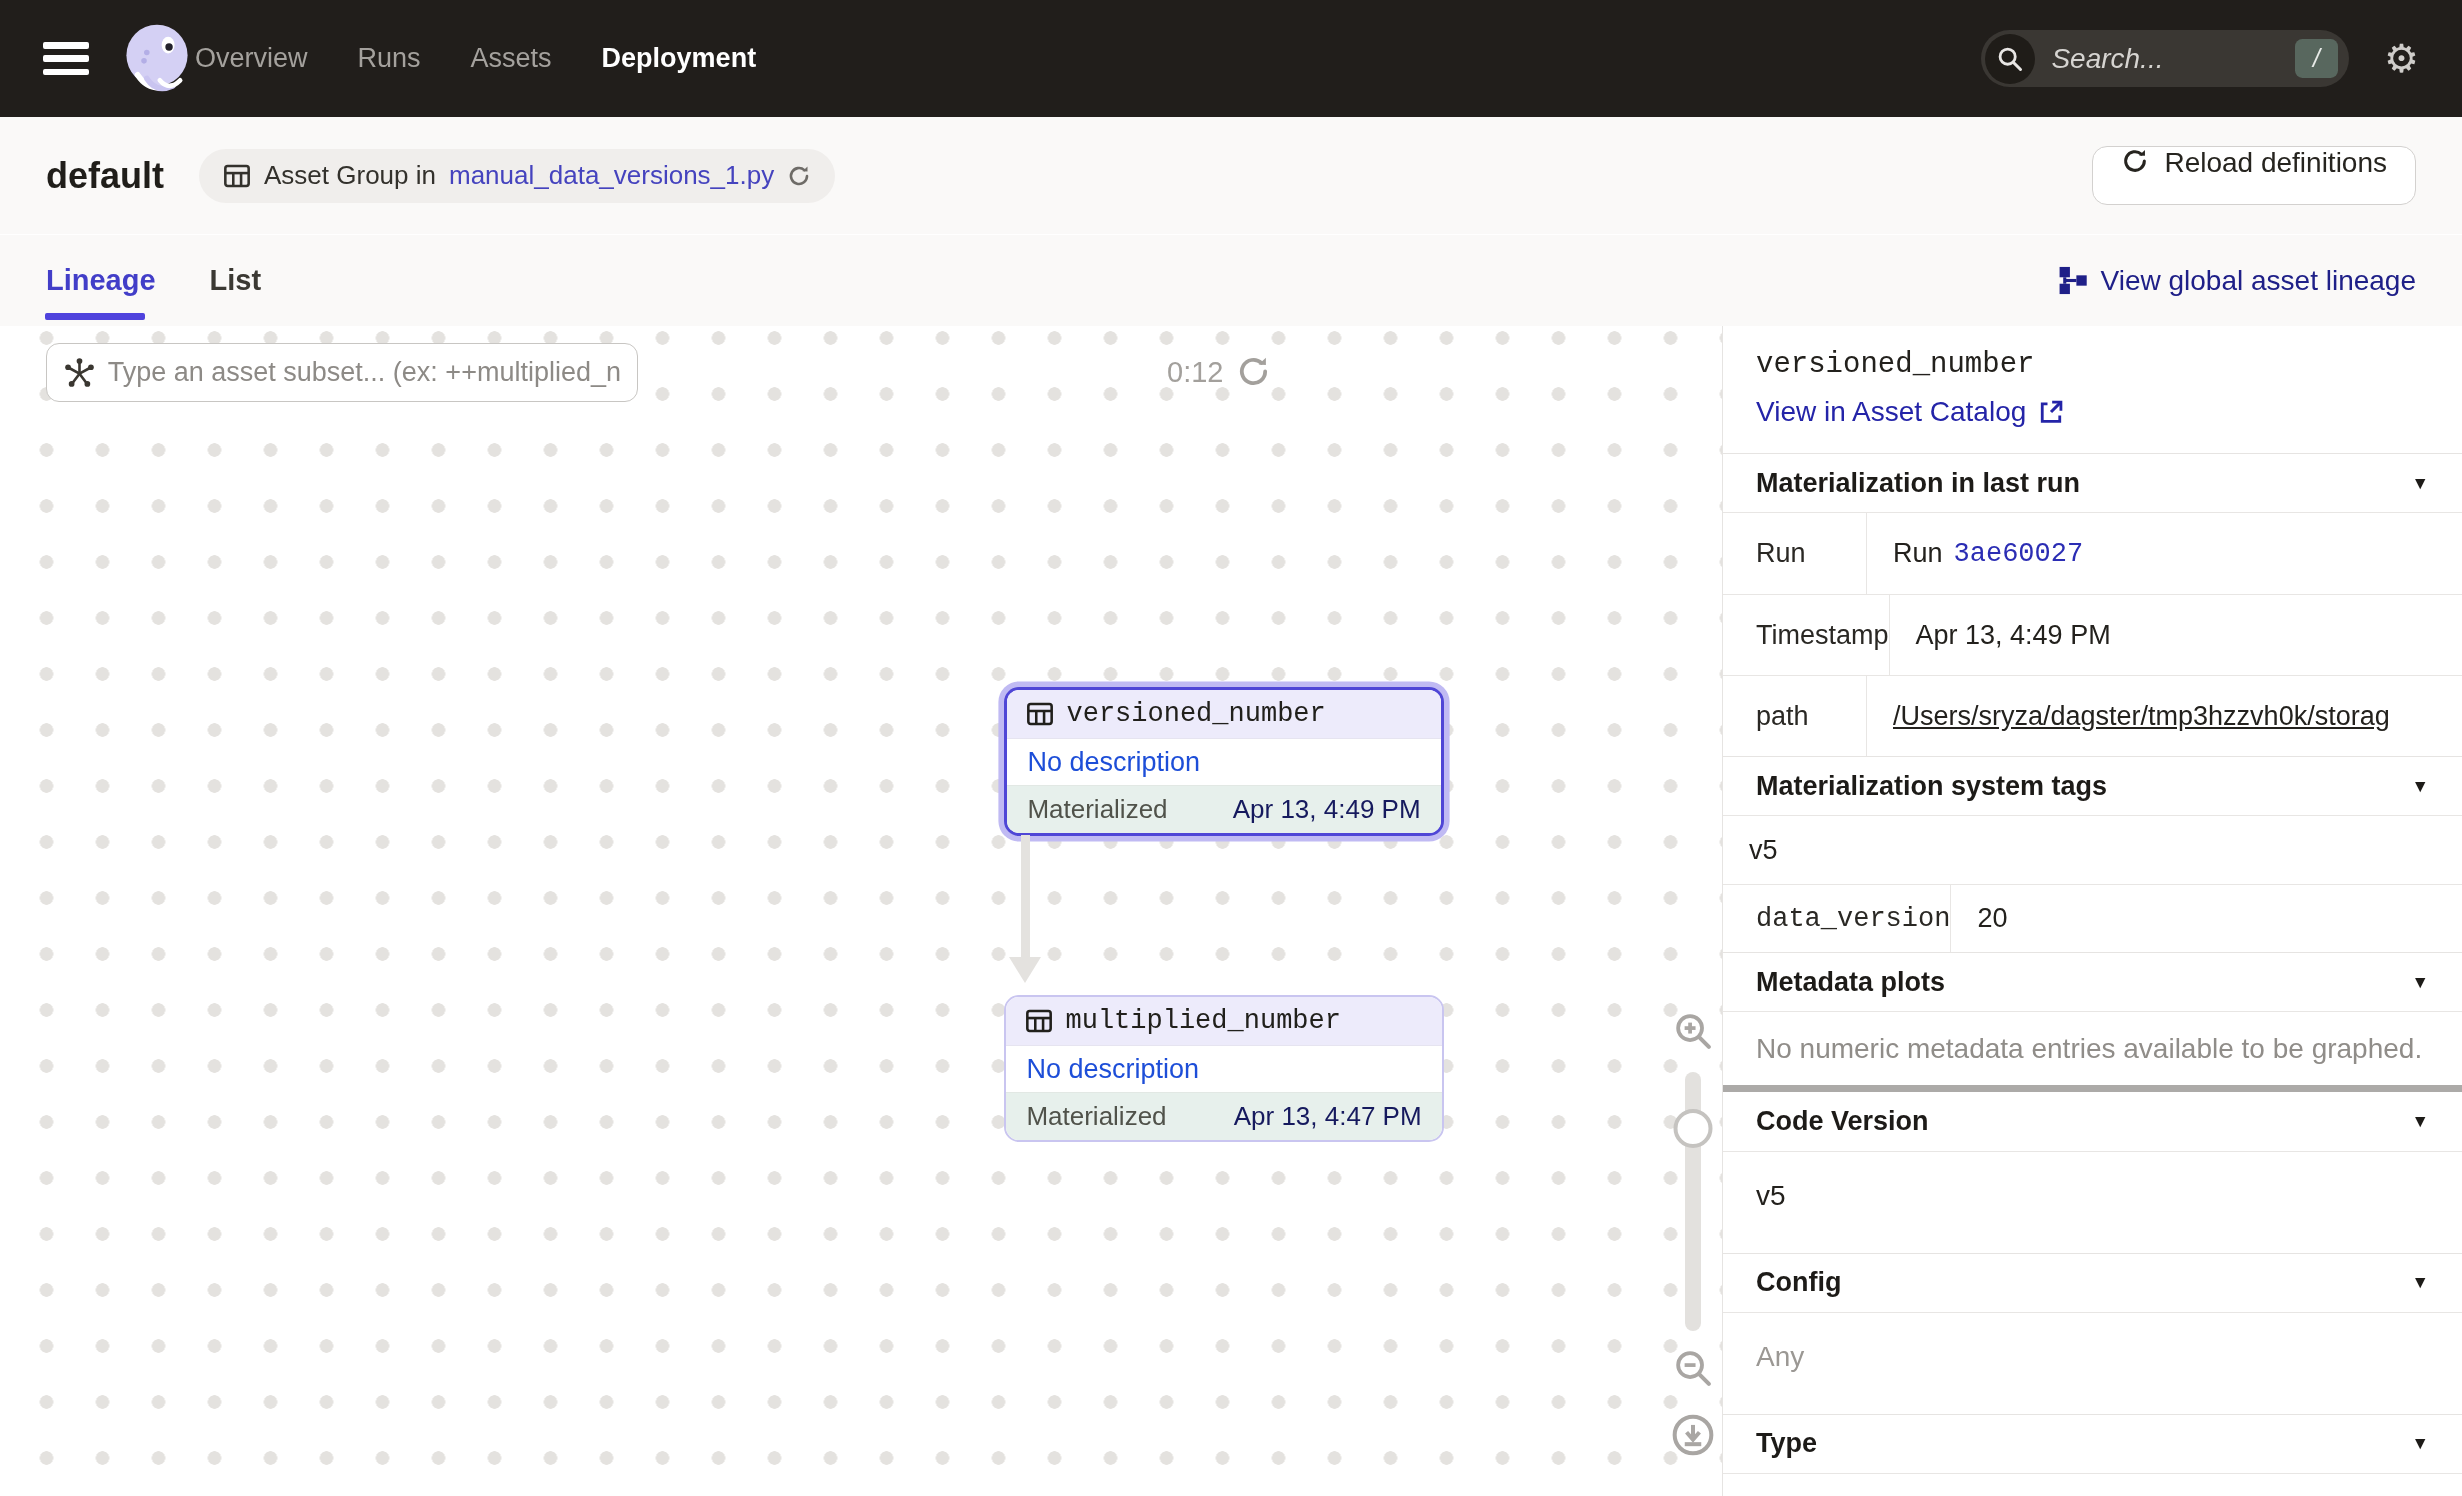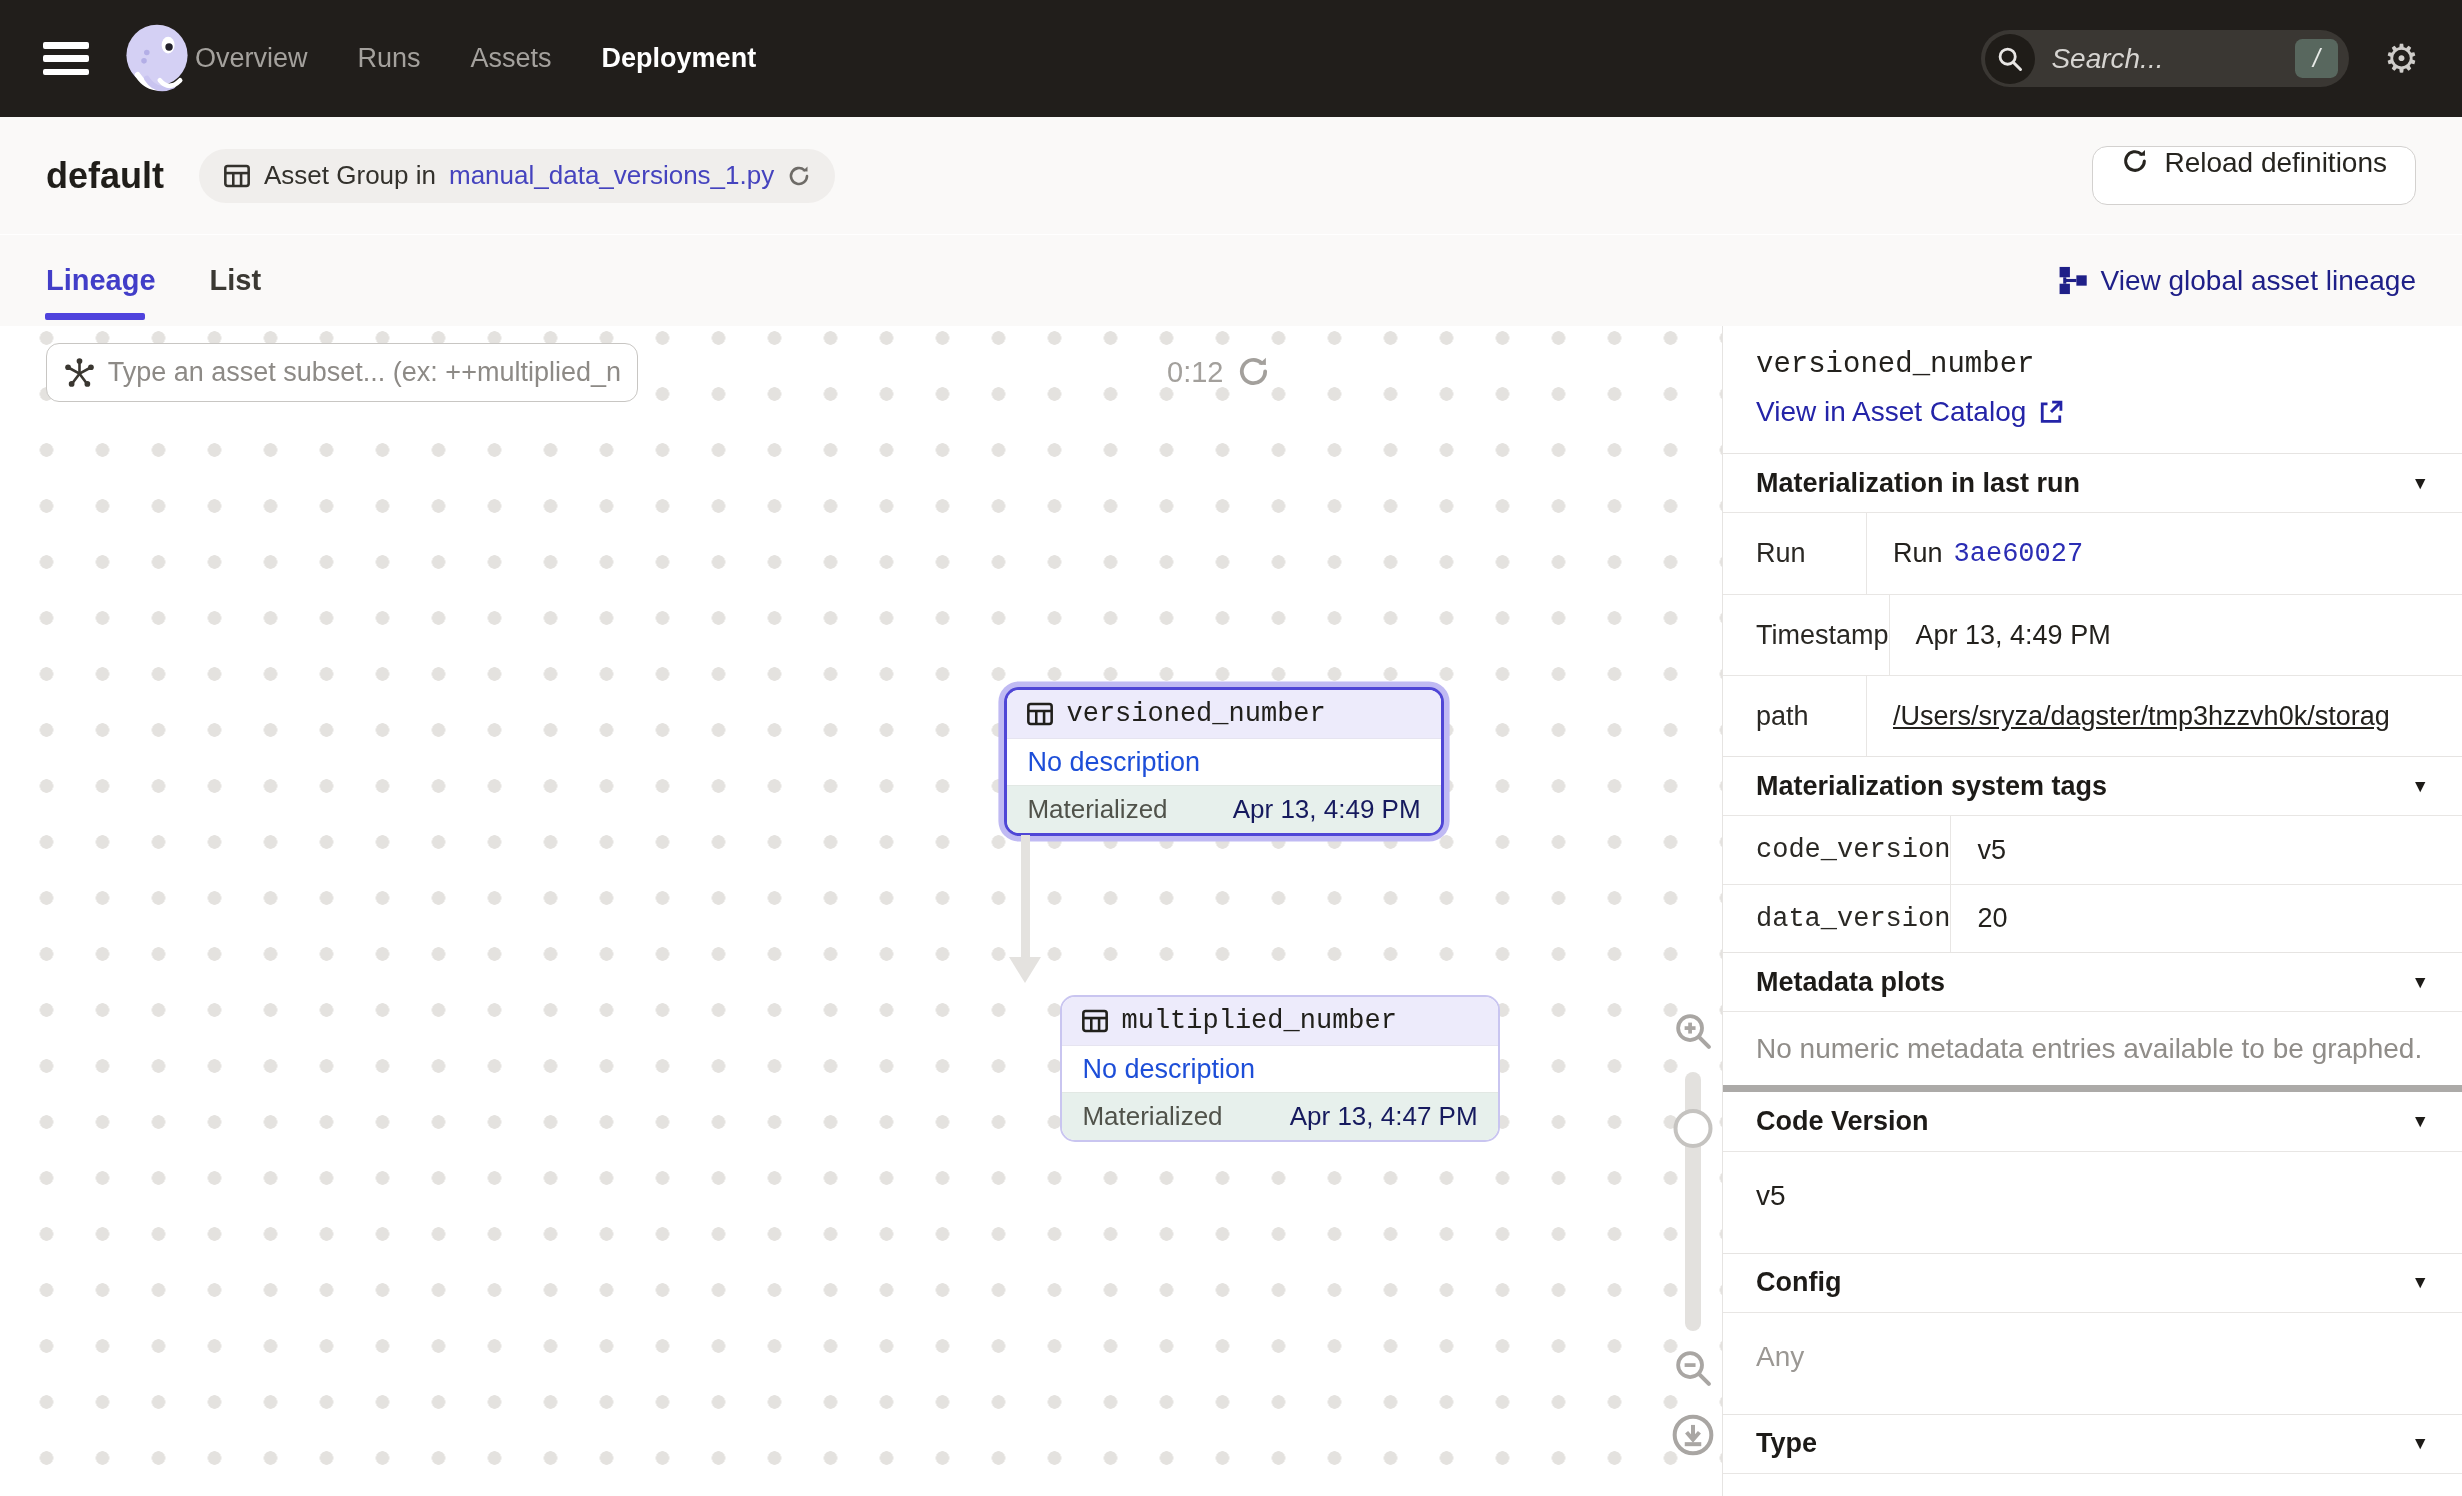--- a/index.html
+++ b/index.html
@@ -75,21 +75,21 @@
   .matbtn-main { display:flex; align-items:center; gap:15px; padding:0 24px; }
   .matbtn-label { color:#fff; font-size:28px; font-weight:500; }
   .matbtn-caret { width:59px; height:68px; display:flex; align-items:center;
     justify-content:center; border-left:1.9px solid #55524E; color:#fff; font-size:22px; }
 
   
   .node { position:absolute; width:440px; border-radius:15px; background:#fff;
     overflow:hidden; cursor:pointer; }
   .node.selected { left:1004px; top:361px; border:3.7px solid #4F46D6;
     box-shadow:0 0 0 5.6px #C0BAF3; }
-  .node.plain { left:1060px; top:669px; border:2.8px solid #C9C5F0; }
+  .node.plain { left:1004px; top:669px; border:2.8px solid #C9C5F0; }
   .node-h { height:48px; background:#EDEBFB; display:flex; align-items:center;
     gap:13px; padding:0 18.5px; }
   .node-name { font-size:27px; color:#21201C; }
   .node-desc { height:47px; background:#fff; display:flex; align-items:center;
     padding:0 20.4px; font-size:27px; color:#1d4ed8; border-top:0.9px solid #E6E4F0; }
   .node-f { height:48px; background:#E7F0EC; display:flex; align-items:center;
     justify-content:space-between; padding:0 20.4px; border-top:0.9px solid #E2E8E4; }
   .node-status { font-size:26px; color:#50524A; }
   .node-time { font-size:26px; color:#161A5E; }
 
@@ -391,21 +391,20 @@
           </div>
         </div>
       </div>
 
       <div class="sec">
         <span class="sec-t">Materialization system tags</span>
         <span class="sec-caret">▼</span>
       </div>
       <div class="kv kv2 rowh2">
         <div class="kv-row">
-          <div class="kv-label mono">code_version</div>
           <div class="kv-value">v5</div>
         </div>
         <div class="kv-row">
           <div class="kv-label mono">data_version</div>
           <div class="kv-value">20</div>
         </div>
       </div>
 
       <div class="sec">
         <span class="sec-t">Metadata plots</span>

